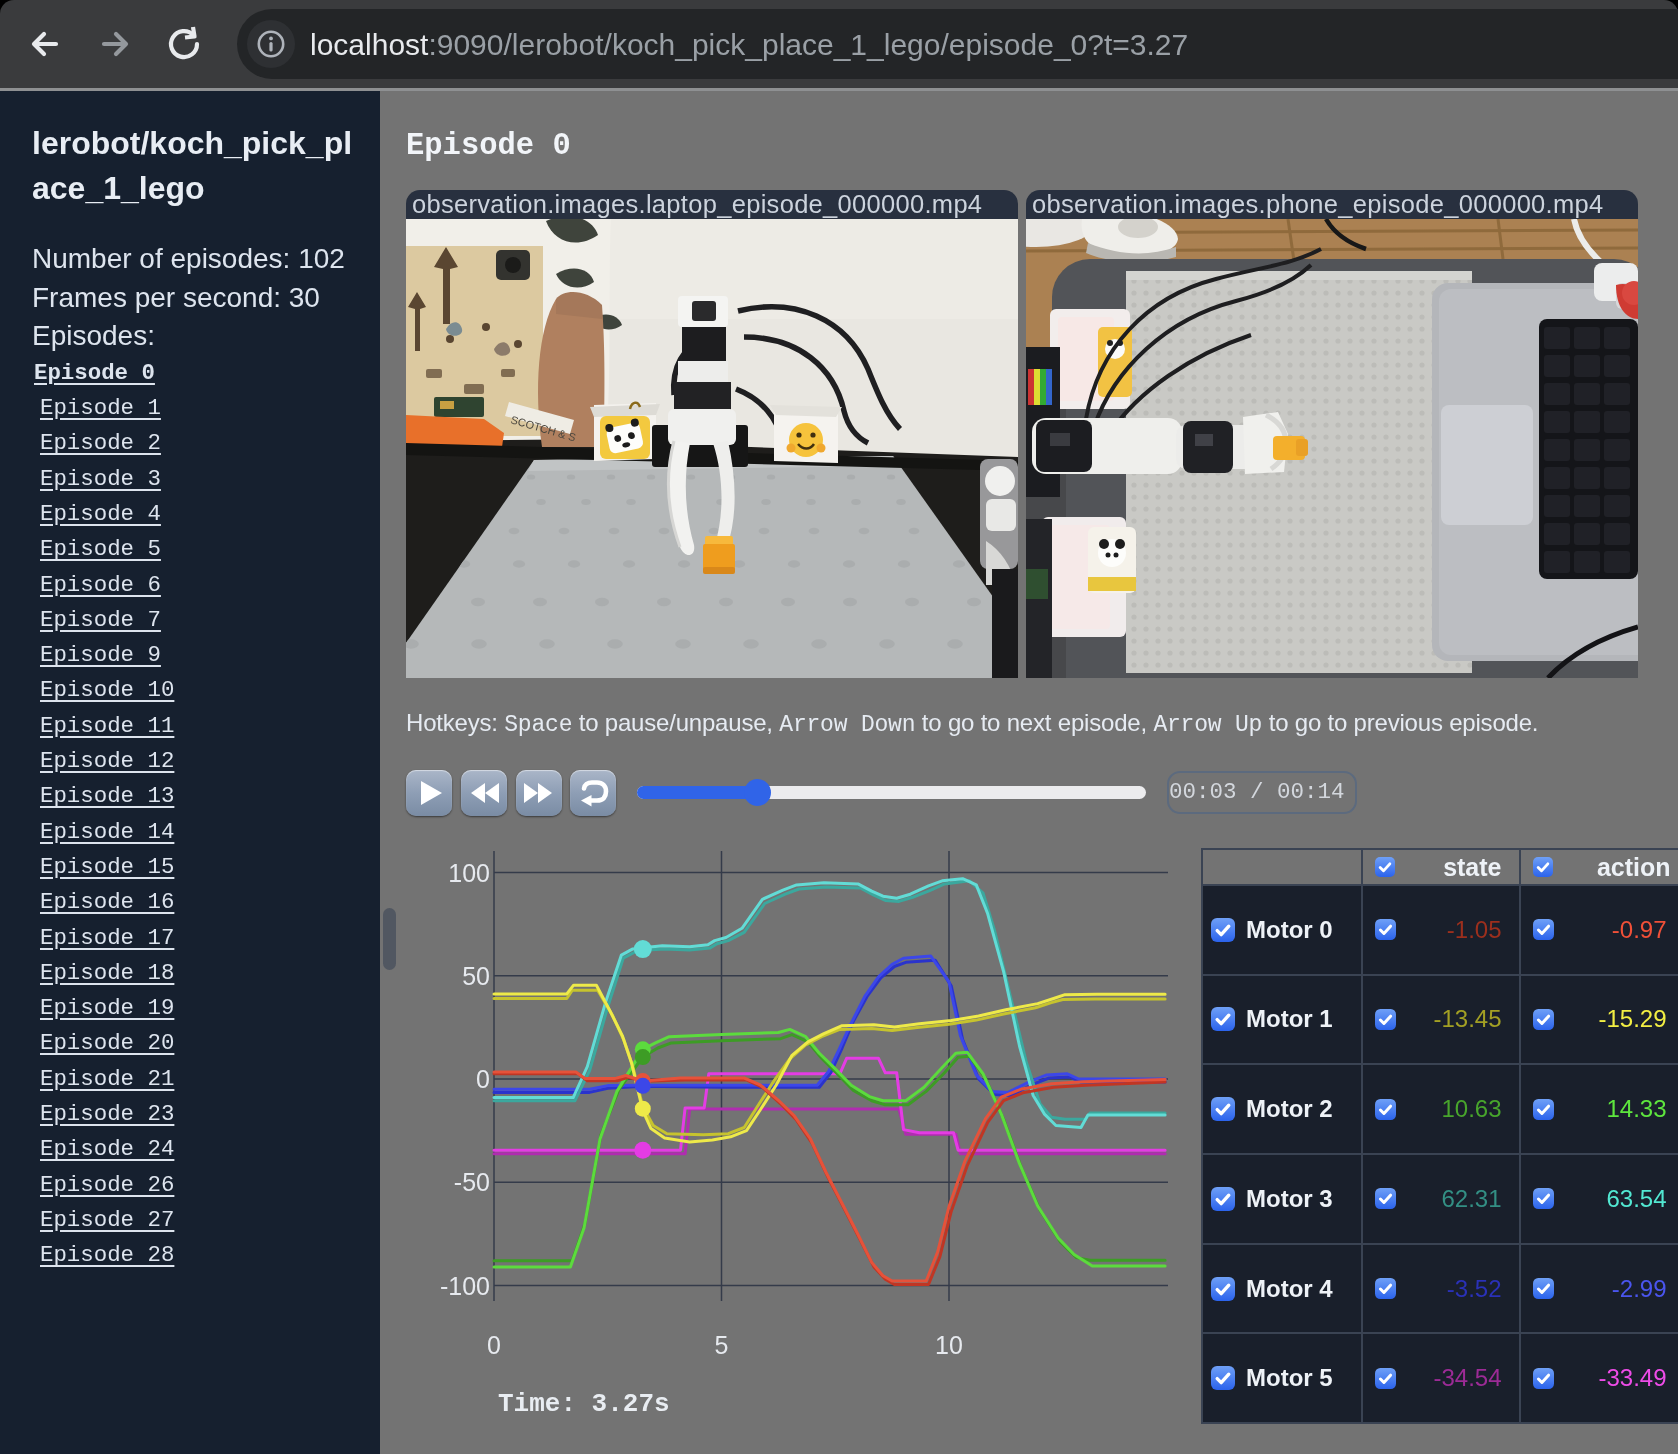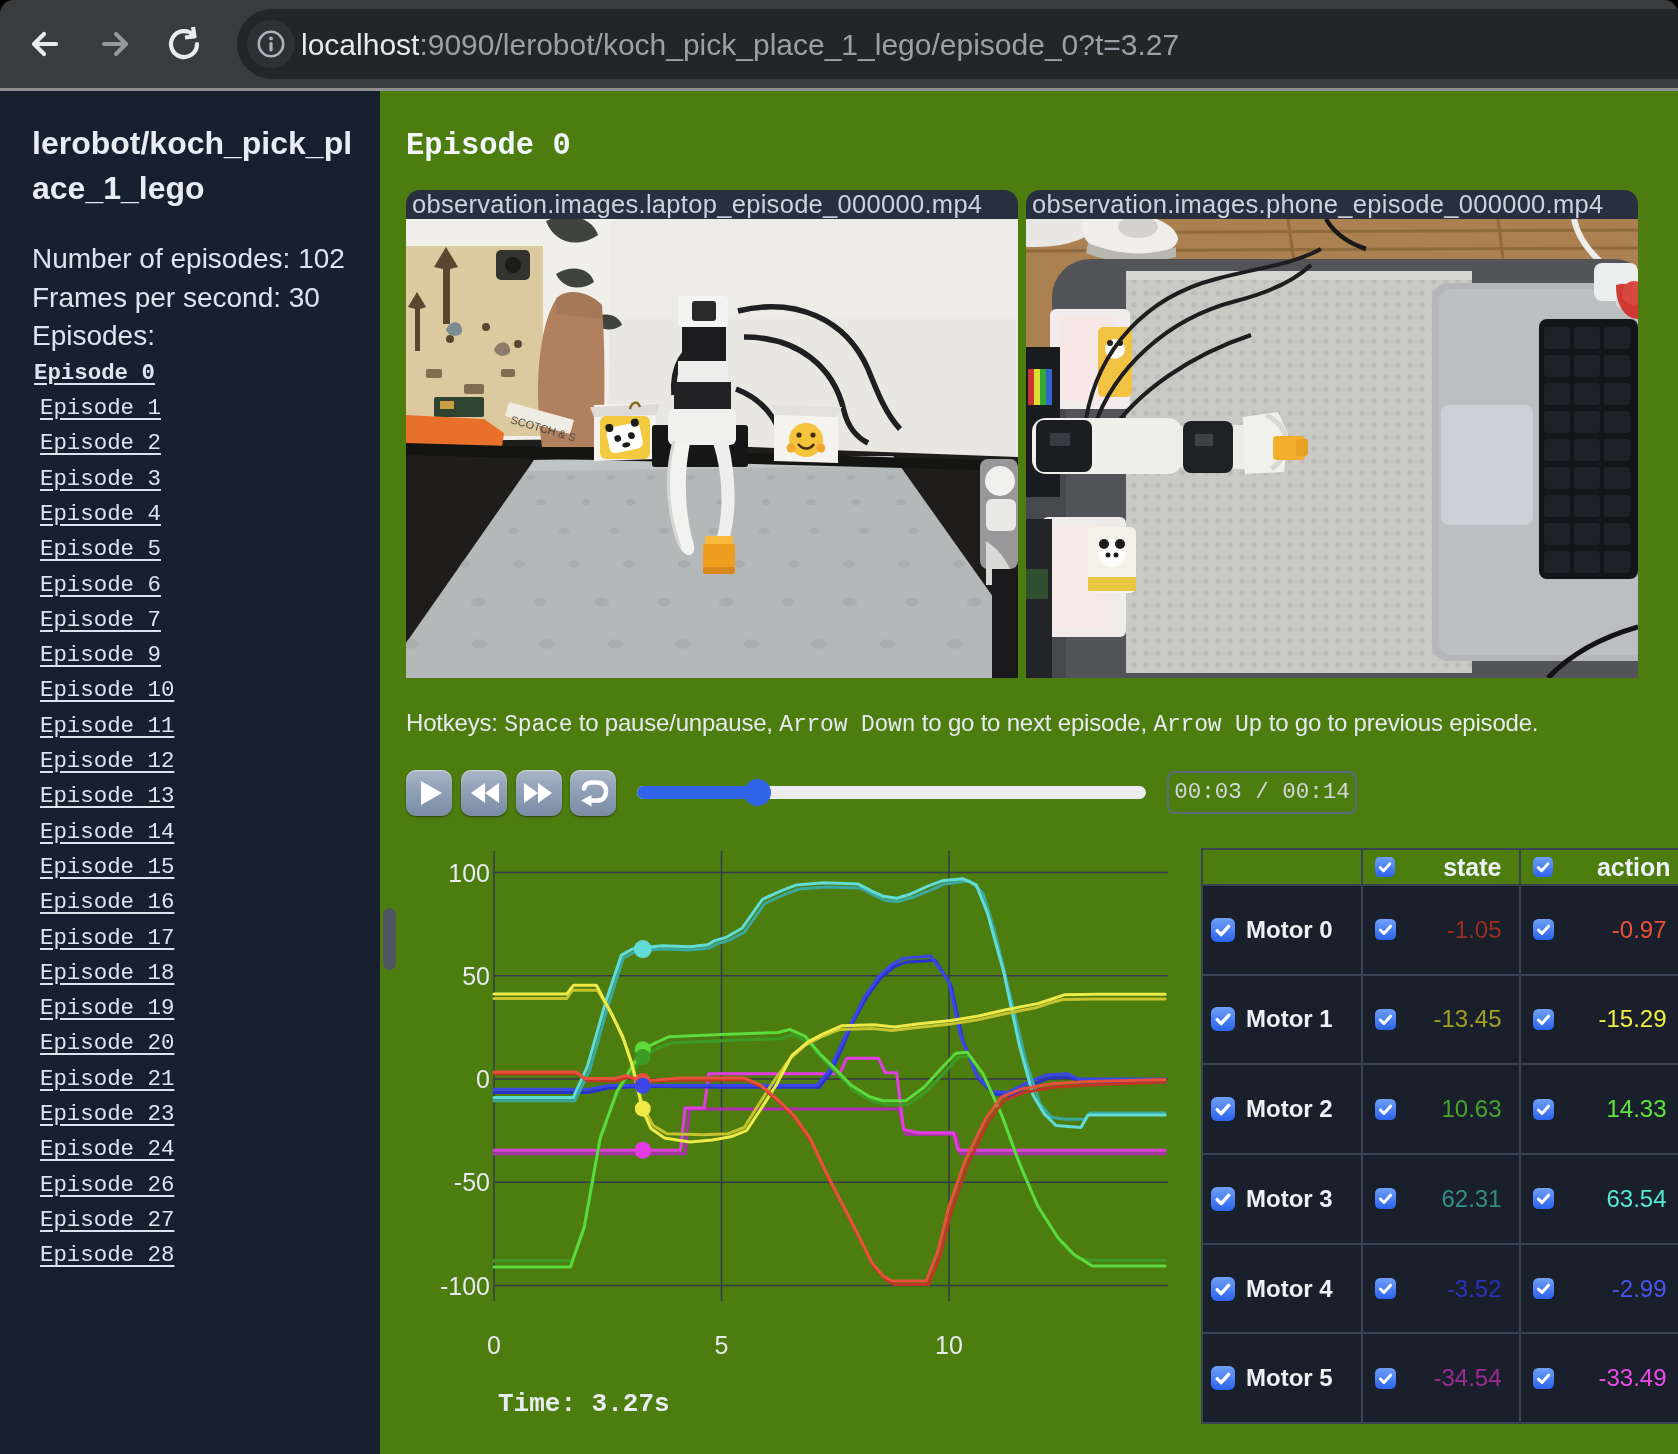--- a/index.html
+++ b/index.html
@@ -5,24 +5,24 @@
        font-family:"Liberation Sans", sans-serif; }
 .mono { font-family:"Liberation Mono", monospace; }
 
 .chrome { position:absolute; left:0; top:0; width:1678px; height:91px;
   background:#3a3b3d; border-radius:14px 14px 0 0; }
 .chrome .sep { position:absolute; left:0; top:88px; width:1678px; height:3px; background:#8e9092; }
 .navbtn { position:absolute; top:0; }
 .pill { position:absolute; left:237px; top:9px; width:1441px; height:70px;
   background:#232527; border-radius:35px 0 0 35px; }
 .pill .hover { position:absolute; left:10px; top:11px; width:48px; height:48px; border-radius:50%; background:#2e3033; }
-.urltext { position:absolute; left:64px; top:19px; font-size:30px; color:#9aa0a6; white-space:nowrap; }
+.urltext { position:absolute; left:73px; top:19px; font-size:30px; color:#9aa0a6; white-space:nowrap; }
 .urltext b { color:#e8eaed; font-weight:normal; }
 
-.content { position:absolute; left:0; top:91px; width:1678px; height:1363px; background:#4d7c0f; display:flex; }
+.content { position:absolute; left:0; top:91px; width:1678px; height:1363px; background:#737373; display:flex; }
 aside { width:380px; height:1363px; background:#16202f; padding:30px 30px 0 32px; overflow:hidden; flex:none; }
 aside h1 { font-size:32px; line-height:45px; font-weight:bold; color:#e8edf4; margin-bottom:29px; }
 aside p { font-size:28px; line-height:38.6px; color:#dde4ee; }
 aside ul { list-style:none; margin-left:8px; }
 aside li { font-family:"Liberation Mono", monospace; font-size:22.4px; line-height:35.3px; }
 aside li a { color:#dde4ee; text-decoration:underline; text-underline-offset:4px; }
 aside li.cur { margin-left:-6px; font-weight:bold; }
 .sthumb { position:absolute; left:383px; top:908px; width:13px; height:62px; border-radius:7px; background:#515761; }
 main { flex:1; padding:26px; position:relative; }
 .title { font-family:"Liberation Mono", monospace; font-weight:bold; font-size:30.5px; line-height:40px; color:#f2f5f9; margin-top:9px; }
@@ -38,22 +38,22 @@
 .hot .mono { font-size:23px; }
 
 .controls { margin-top:25px; height:47px; position:relative; }
 .btn { position:absolute; top:1px; width:46px; height:46px; border-radius:10px;
   background:linear-gradient(180deg,#aab6c8 0%,#8e9eb5 50%,#7a8ca4 100%);
   box-shadow:inset 0 1px 1px rgba(255,255,255,0.5), 0 1px 2px rgba(0,0,0,0.5); }
 .btn svg { position:absolute; left:0; top:0; }
 .slider { position:absolute; left:231px; top:17px; width:509px; height:13px; border-radius:7px; background:#ececee; }
 .slider .fill { position:absolute; left:0; top:0; width:120px; height:13px; border-radius:7px 0 0 7px; background:#3064e8; }
 .slider .thumb { position:absolute; left:107px; top:-7px; width:27px; height:27px; border-radius:50%; background:#3064e8; }
-.timebox { position:absolute; left:761px; top:2px; width:190px; height:43px; border:2px solid #5c6a7e; border-radius:8px;
-  font-family:"Liberation Mono", monospace; font-size:22.5px; color:#d3d7dd; text-align:center; line-height:39px; }
+.timebox { position:absolute; left:761px; top:2px; width:190px; height:43px; border:2px solid #5c6a7e; border-radius:13px;
+  font-family:"Liberation Mono", monospace; font-size:22.5px; color:#d3d7dd; line-height:39px; }
 
 .bottom { margin-top:25px; display:flex; }
 .graph { width:780px; height:590px; flex:none; }
 
 table { border-collapse:collapse; margin-left:15px; margin-top:7px; align-self:flex-start; flex:none; }
 td, th { border:2.5px solid #3a4353; padding:0; }
 th { height:35.5px; }
 td { height:89.7px; background:#191f2b; }
 .c1 { width:159.5px; } .c2 { width:158px; } .c3 { width:169px; }
 .cellwrap { display:flex; align-items:center; }

